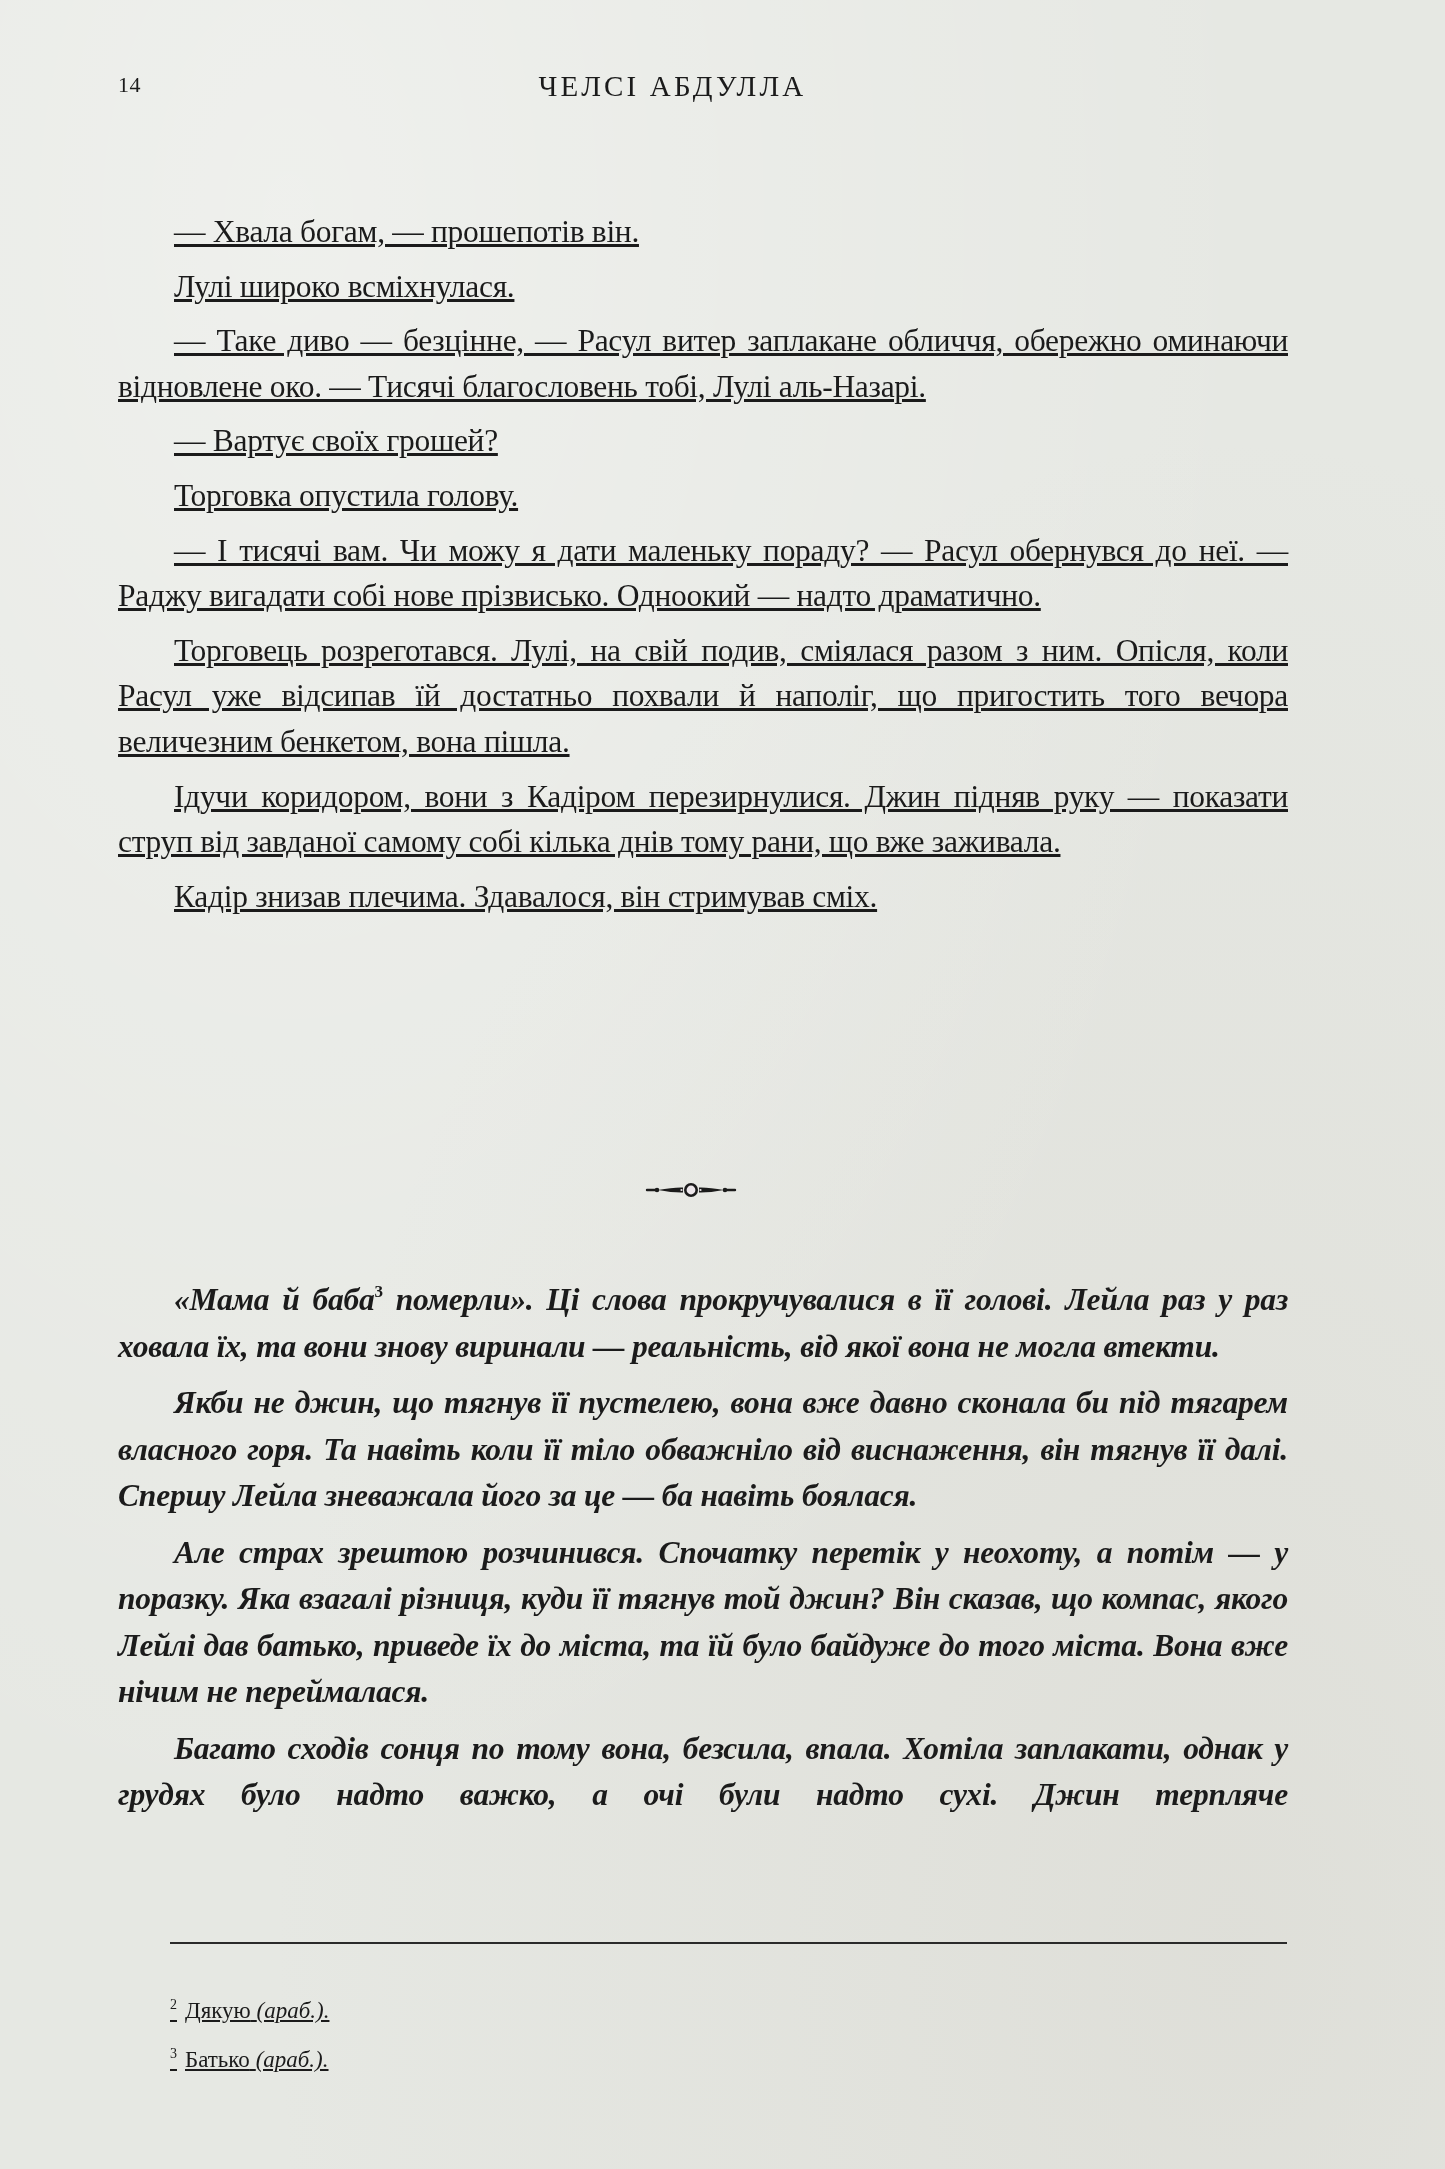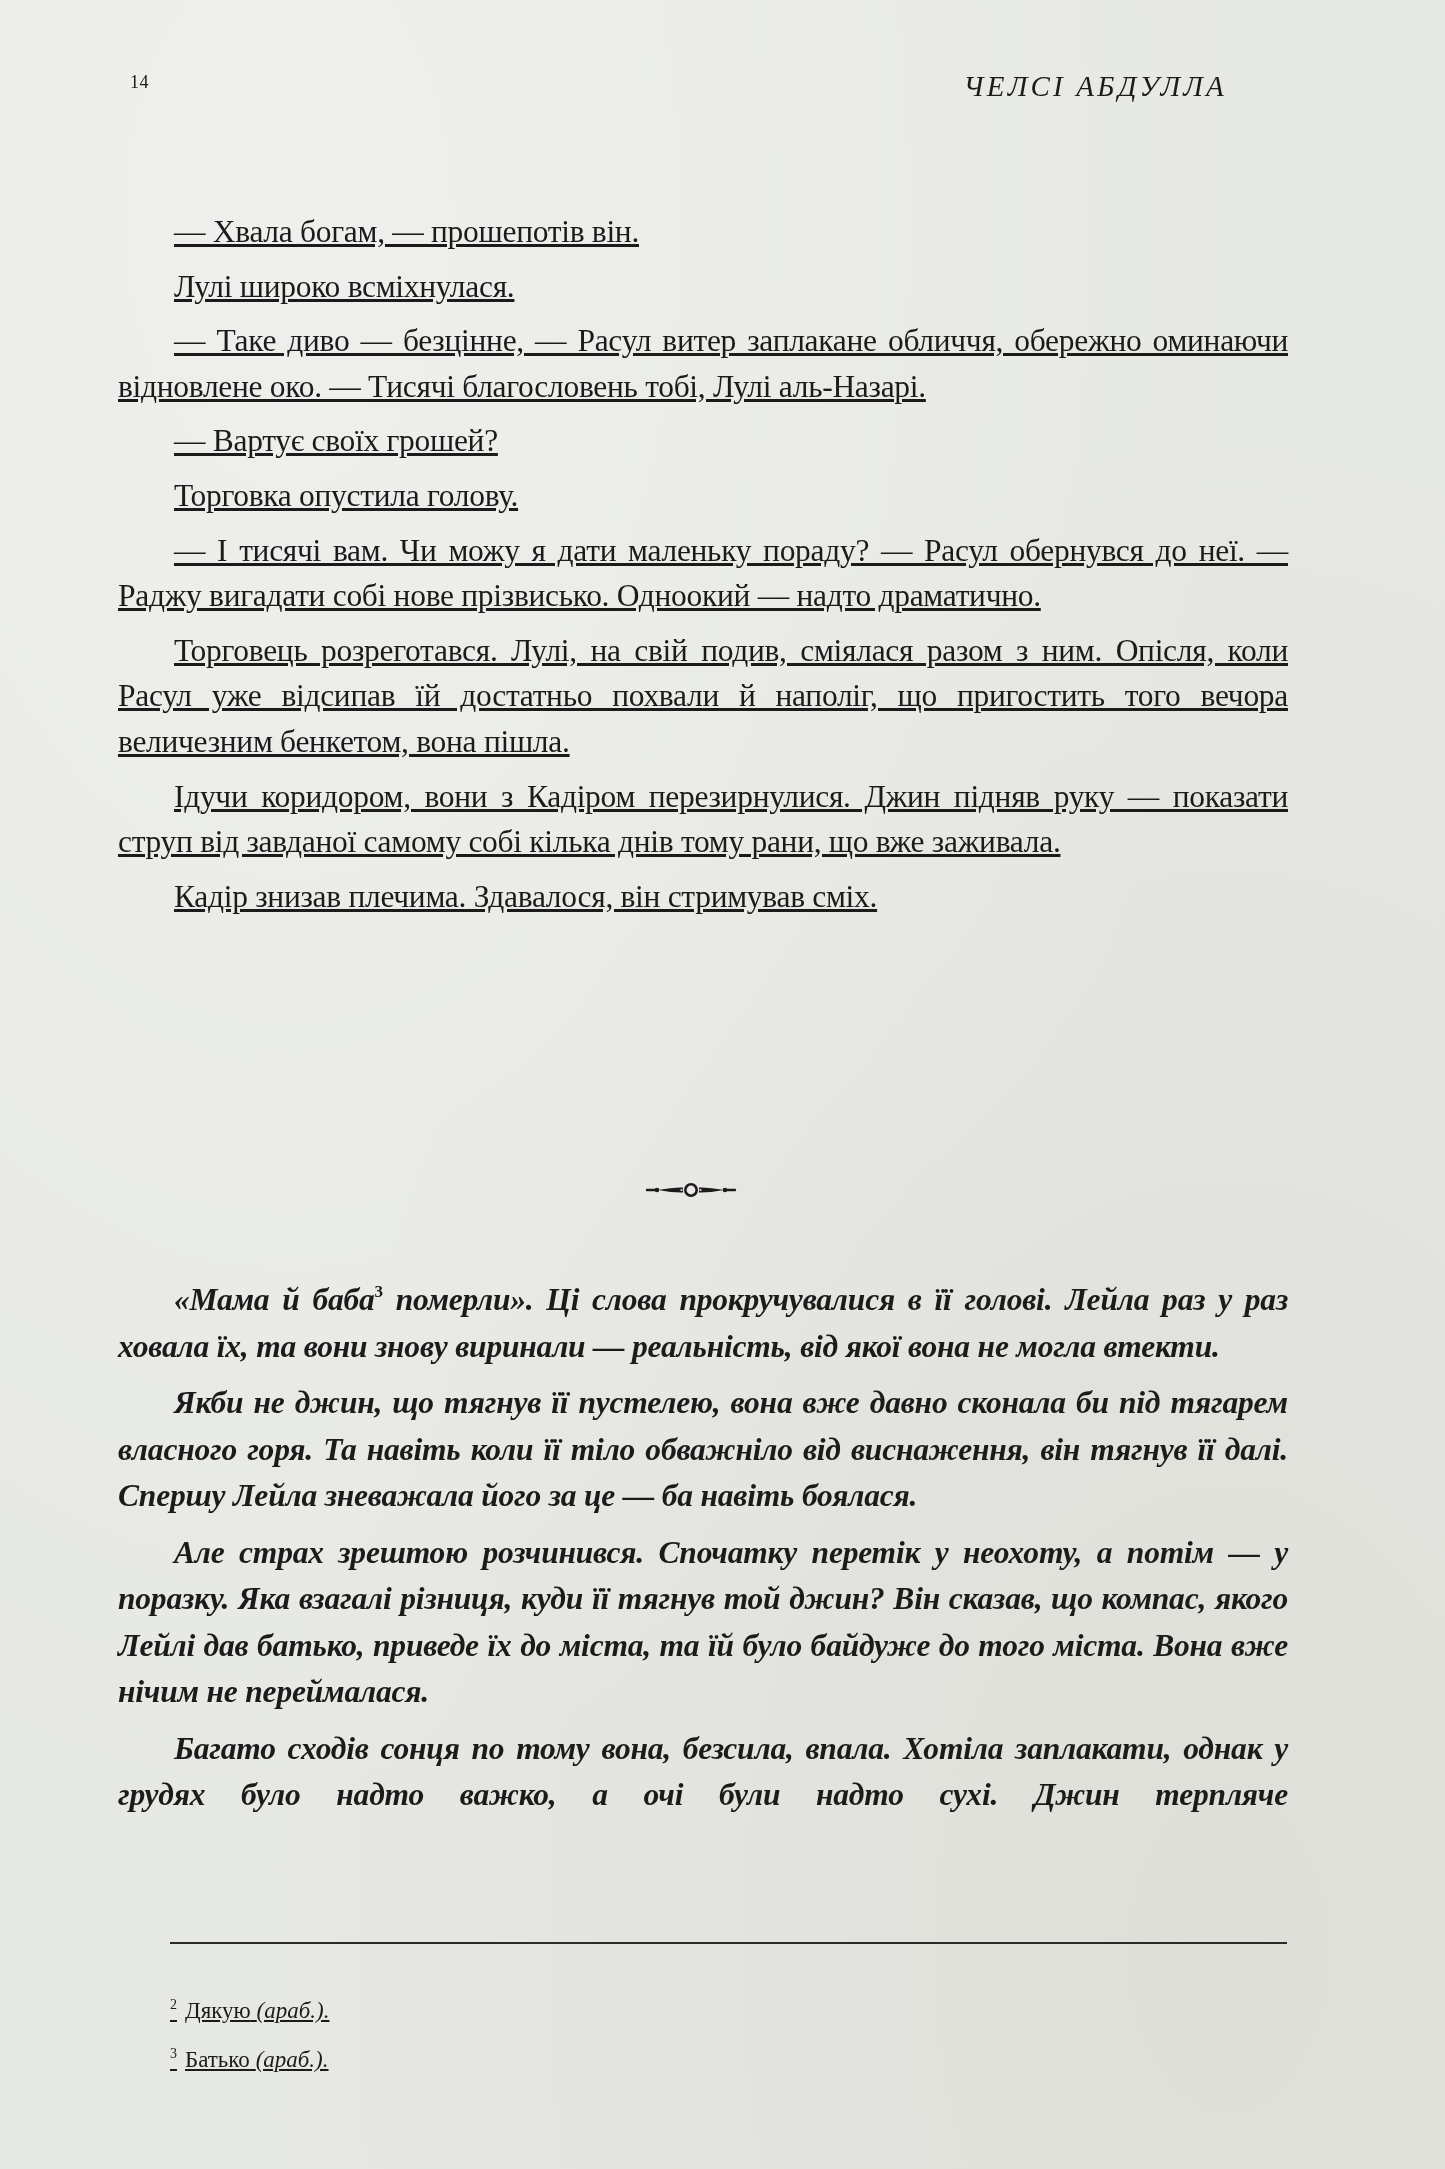--- a/index.html
+++ b/index.html
@@ -26,35 +26,34 @@
   }
   .running-head {
     position: absolute;
     top: 66px;
     left: 118px;
     right: 158px;
     height: 44px;
   }
   .page-number {
     position: absolute;
-    left: 12px;
+    left: 0;
     top: 6px;
-    font-size: 18px;
+    font-size: 22px;
     letter-spacing: 0.5px;
   }
   .head-title {
     position: absolute;
     left: 0;
     right: 0;
     top: 4px;
-    text-align: right;
+    text-align: center;
     font-size: 29px;
     letter-spacing: 3.2px;
     padding-right: 60px;
-    font-style: italic;
   }
   .body-text {
     position: absolute;
     left: 118px;
     width: 1170px;
     top: 200px;
     font-size: 31.5px;
     line-height: 45.6px;
     text-align: justify;
     letter-spacing: -0.3px;

